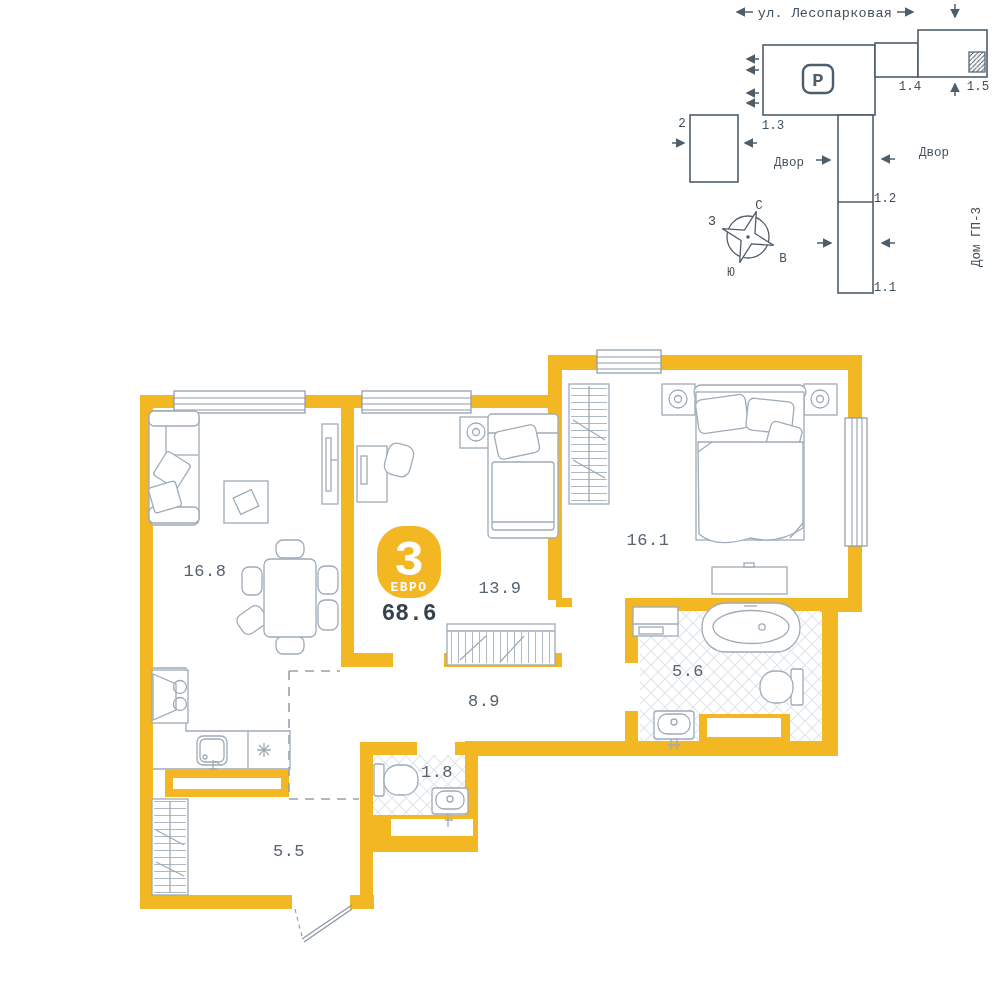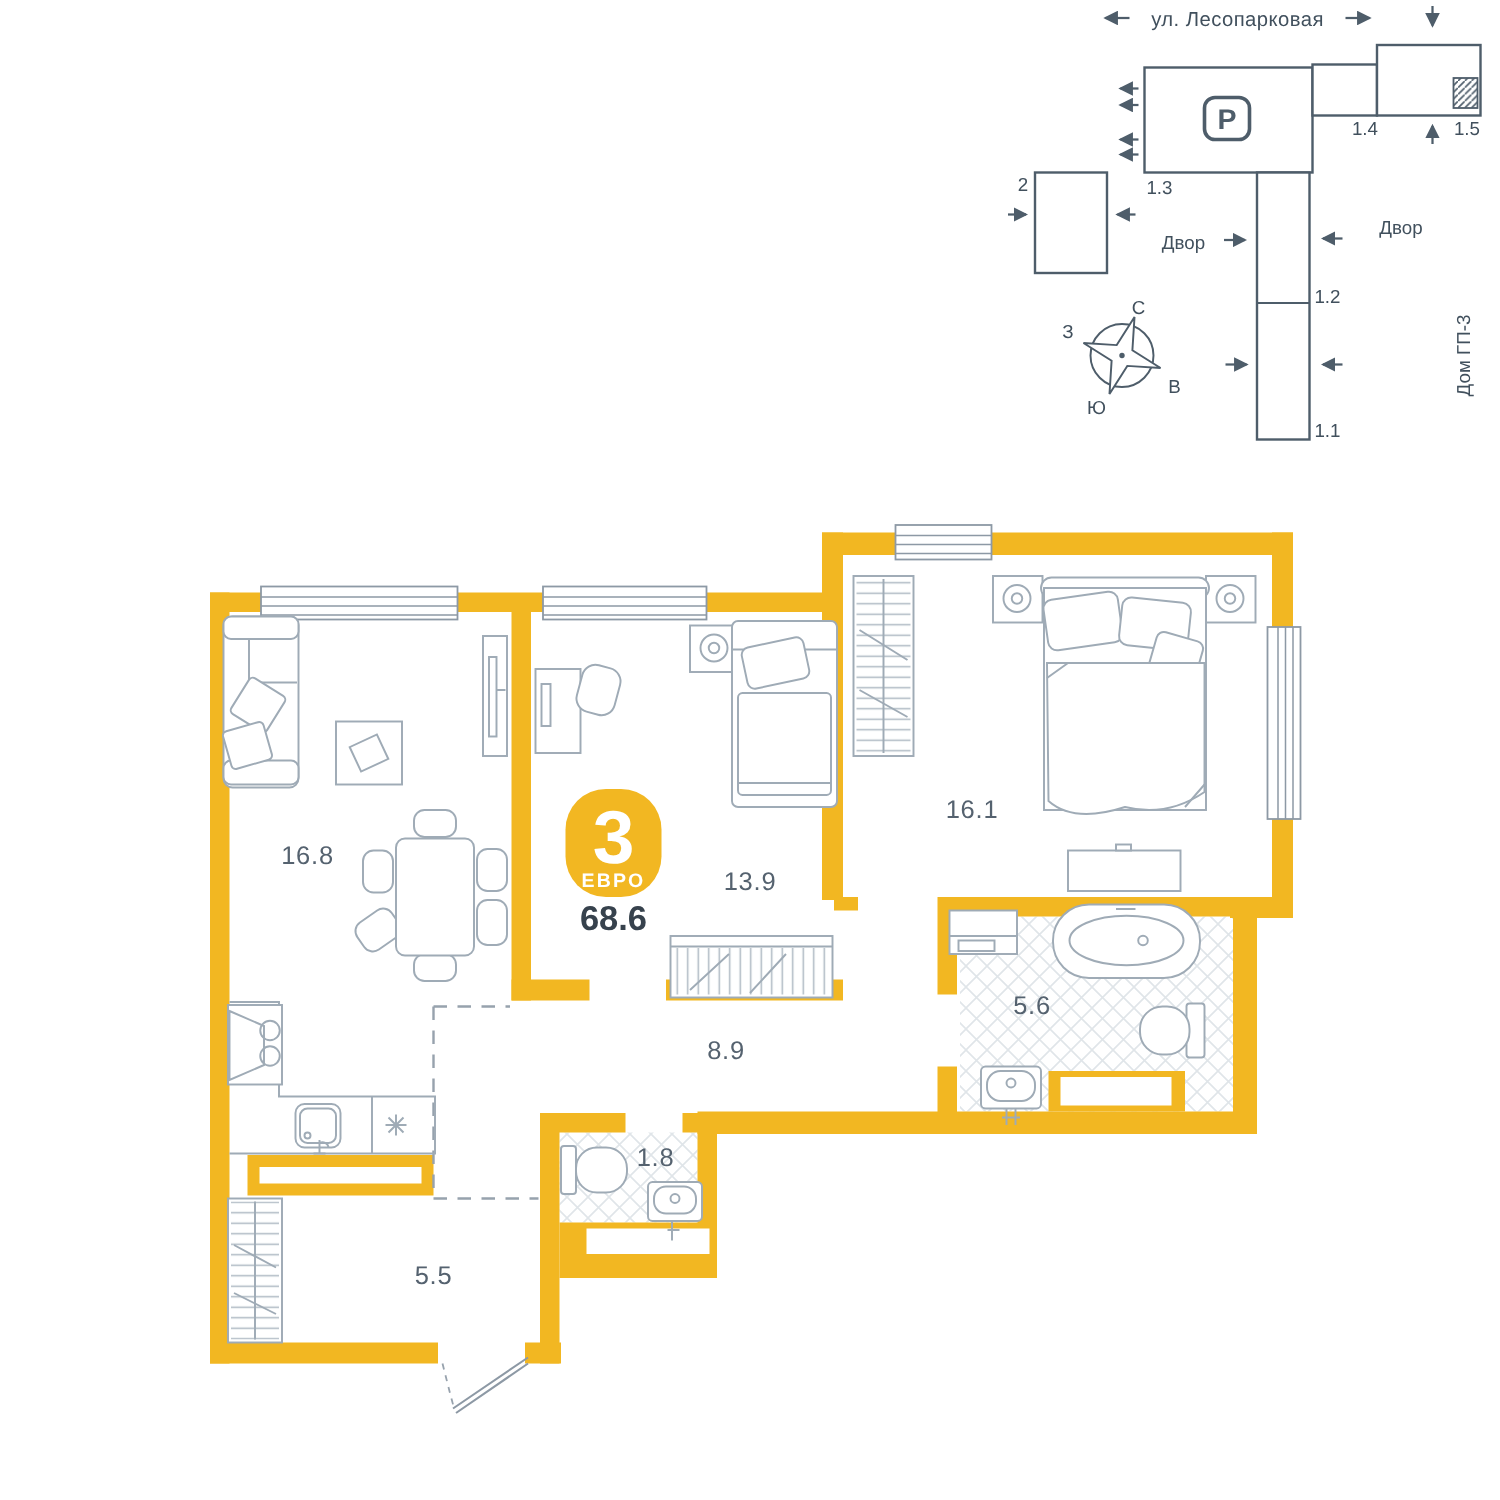--- a/index.html
+++ b/index.html
@@ -1,21 +1,21 @@
 <!DOCTYPE html>
 <html style="--accent: #F2B722; --line: #9FABB6; --slate: #4E5D6A; --dark: #37424D; --room: #55626F; --tile: #E0E5E9; --frame: #8D99A5;"><head>
 <meta charset="utf-8">
 <style>
   :root{
     --accent:#F2B722; --line:#9FABB6; --slate:#4E5D6A; --dark:#37424D;
     --room:#55626F; --tile:#E0E5E9; --frame:#8D99A5;
   }
   html,body{margin:0;padding:0;background:#ffffff;}
   .stage{width:1000px;height:1000px;position:relative;background:#fff;
-         font-family:Liberation Sans, sans-serif;}
+         font-family:Liberation Mono, monospace;}
   svg{display:block}
   .wall{fill:var(--accent);stroke:none}
   .fl{fill:#fff;stroke:var(--line);stroke-width:1.3}
   .fo{fill:none;stroke:var(--line);stroke-width:1.3}
   .win{fill:#fff;stroke:var(--frame);stroke-width:1.2}
   .winl{stroke:var(--frame);stroke-width:1;fill:none}
   .site{fill:#fff;stroke:var(--slate);stroke-width:1.6}
   .sitel{stroke:var(--slate);stroke-width:1.4;fill:none}
   .arrow{stroke:var(--slate);stroke-width:1.5;fill:none}
   .dash{stroke:#97A2AD;stroke-width:1.6;stroke-dasharray:9 7;fill:none}

